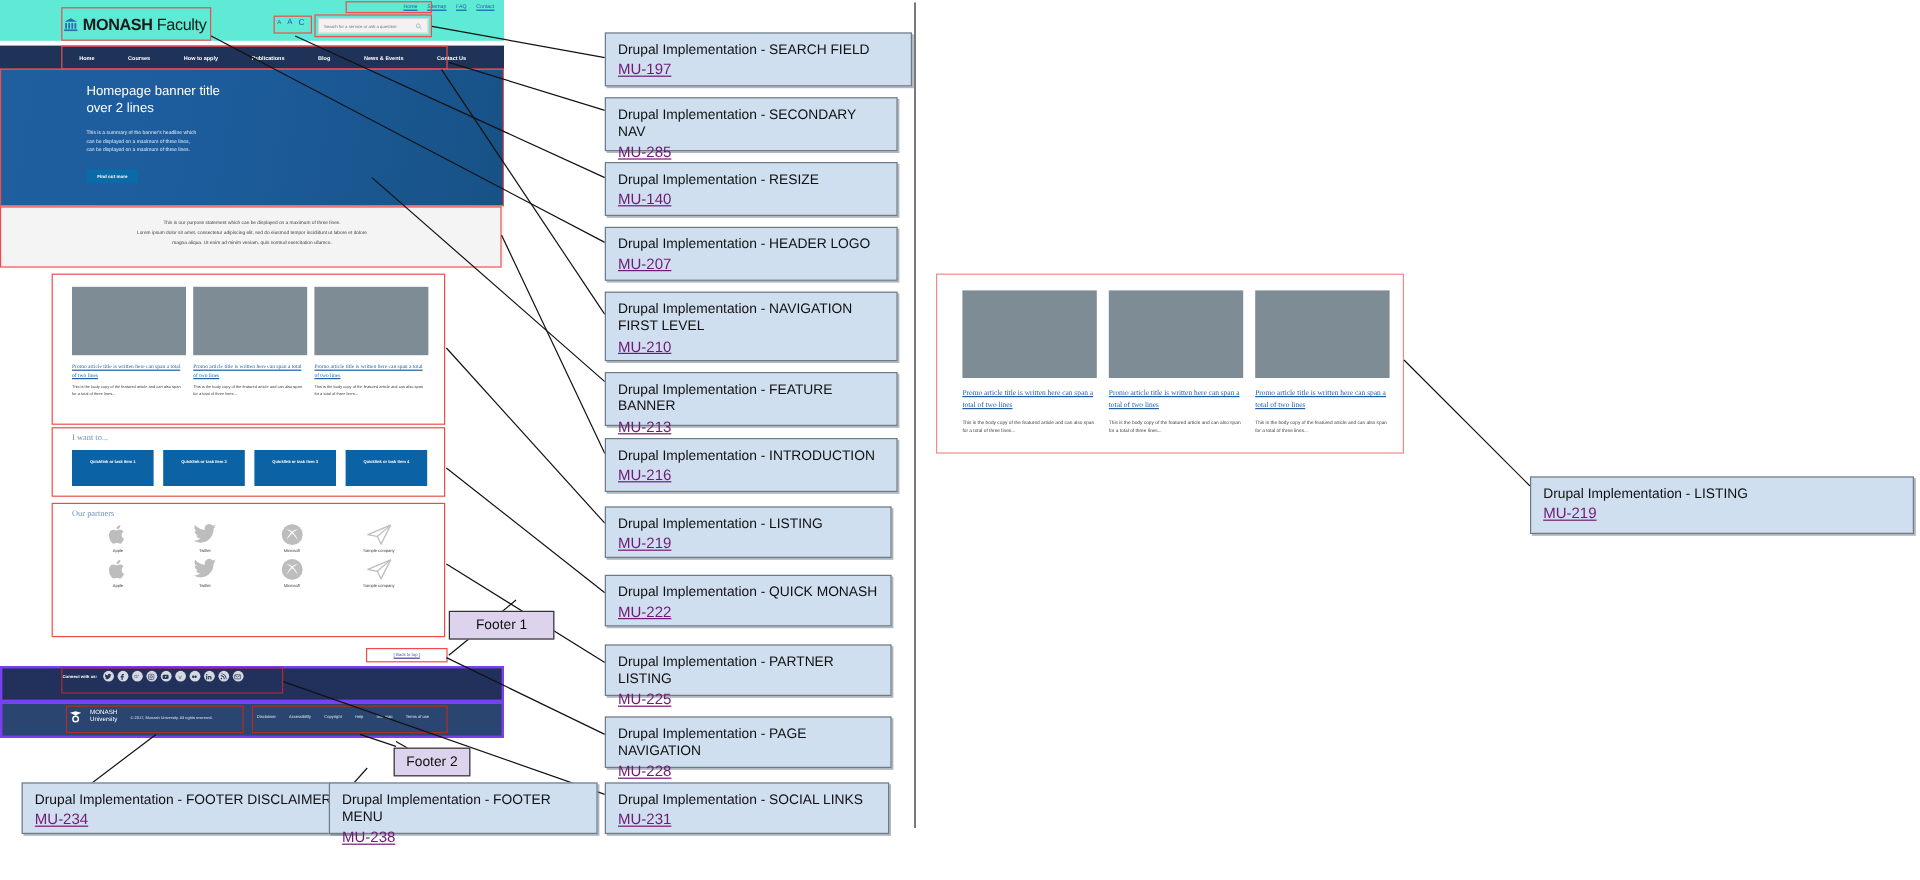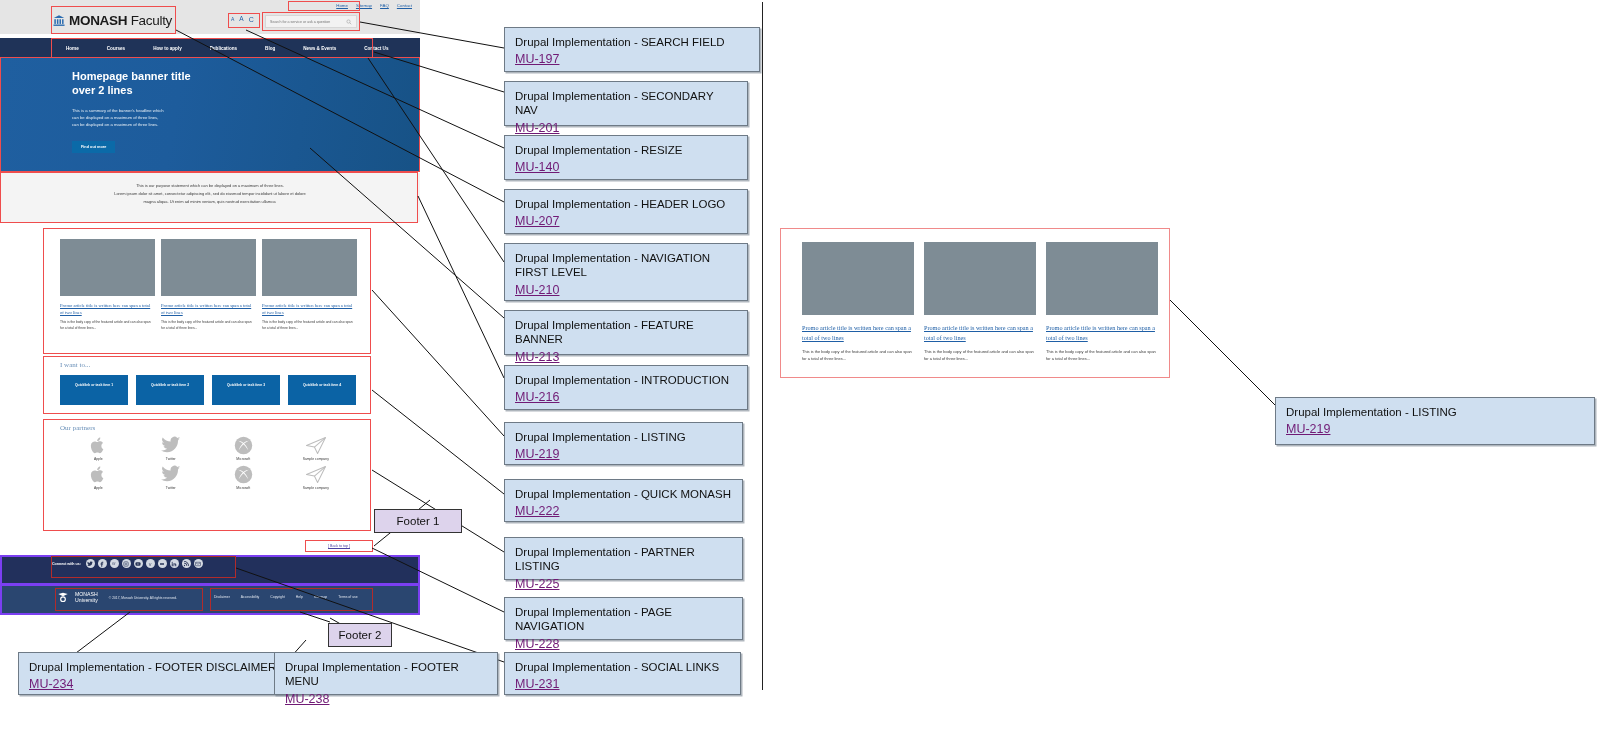--- a/index.html
+++ b/index.html
@@ -12,21 +12,21 @@
     overflow:hidden;
   }
   #stage { position:absolute; left:0; top:0; width:1600px; height:733px; }
 
   
   #connectors { position:absolute; left:0; top:0; width:1600px; height:733px; pointer-events:none; z-index:5; }
 
   
   .wf { position:absolute; left:0; top:0; width:420px; }
 
-  .wf-topbar { position:relative; height:34px; background:#e5e5e5; }
+  .wf-topbar { position:relative; height:34px; background:#5eead4; }
   .logo-box {
     position:absolute; left:52px; top:8px; width:123px; height:25px;
     display:flex; align-items:center; gap:3px;
   }
   .logo-mark { width:14px; height:14px; flex:0 0 14px; }
   .logo-text { font-size:13.5px; color:#1a1a1a; letter-spacing:-.3px; white-space:nowrap; }
   .logo-text b { font-weight:700; }
   .logo-text span { font-weight:400; }
   .hl-logo {
     position:absolute; left:51px; top:6px; width:125px; height:28px;
@@ -69,21 +69,21 @@
     color:#fff; font-size:4.6px; font-weight:700; text-decoration:none;
     padding:0 14px; white-space:nowrap;
   }
   .hl-nav { position:absolute; left:51px; top:38px; width:322px; height:20px; border:1px solid #ef4d4d; }
 
   .wf-banner {
     position:absolute; left:0; top:58px; width:420px; height:113px;
     background:linear-gradient(100deg,#1f5fa0 0%,#1d5c9c 42%,#175286 100%);
   }
   .banner-inner { position:absolute; left:72px; top:12px; width:125px; }
-  .banner-title { color:#fff; font-size:11px; line-height:1.25; font-weight:700; }
+  .banner-title { color:#fff; font-size:11px; line-height:1.25; font-weight:400; }
   .banner-sum { color:#e6eef6; font-size:4.2px; line-height:1.75; margin-top:9px; }
   .banner-cta {
     margin-top:12px; display:inline-block; background:#0b6aa8;
     color:#fff; font-size:3.8px; font-weight:700; padding:4px 9px;
   }
   .hl-banner { position:absolute; left:0; top:57px; width:420px; height:115px; border:1px solid #ef4d4d; }
 
   .wf-intro {
     position:absolute; left:0; top:173px; width:420px; height:49px;
     background:#f4f4f4; padding-top:9px; text-align:center;
@@ -509,21 +509,21 @@
       </div>
     </div>
   </div>
 
   <div class="anno" style="left:504px; top:27px;  width:256px; height:45px;">
     <div class="t">Drupal Implementation - SEARCH FIELD</div>
     <a class="id" href="#">MU-197</a>
   </div>
   <div class="anno" style="left:504px; top:81px;  width:244px; height:45px;">
     <div class="t">Drupal Implementation - SECONDARY NAV</div>
-    <a class="id" href="#">MU-201</a>
+    <a class="id" href="#">MU-285</a>
   </div>
   <div class="anno" style="left:504px; top:135px; width:244px; height:45px;">
     <div class="t">Drupal Implementation - RESIZE</div>
     <a class="id" href="#">MU-140</a>
   </div>
   <div class="anno" style="left:504px; top:189px; width:244px; height:45px;">
     <div class="t">Drupal Implementation - HEADER LOGO</div>
     <a class="id" href="#">MU-207</a>
   </div>
   <div class="anno" style="left:504px; top:243px; width:244px; height:58px;">

